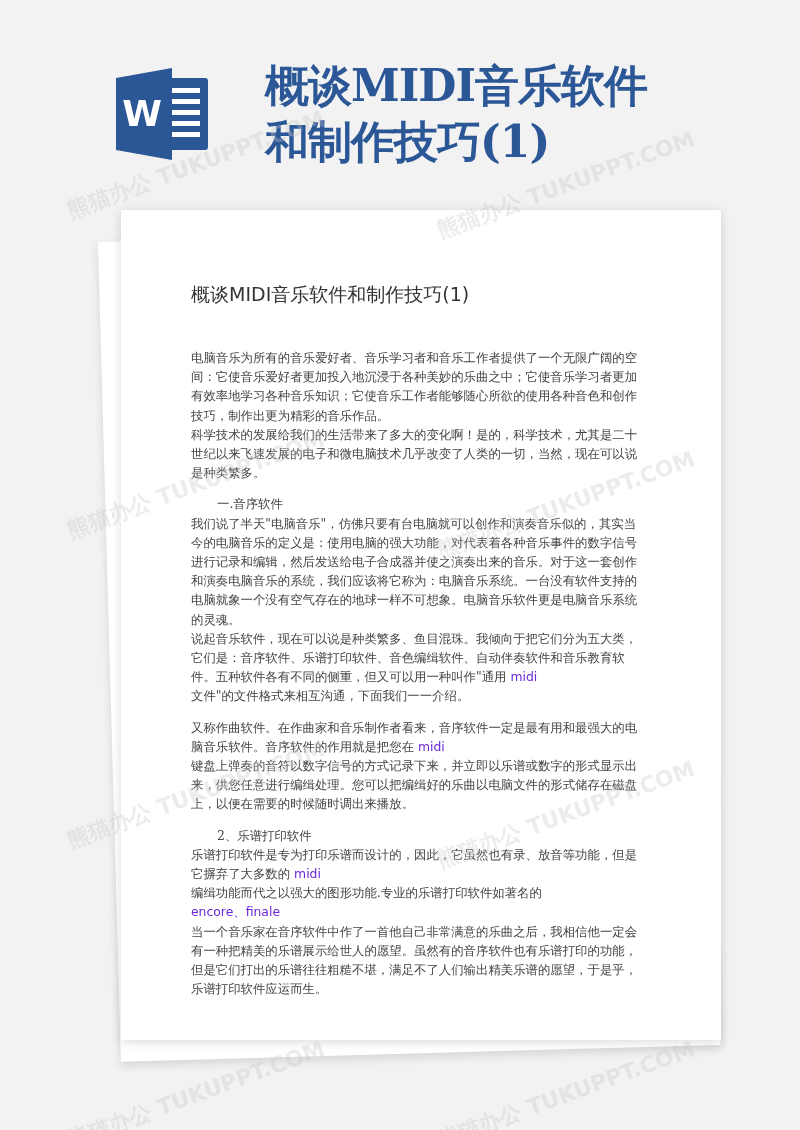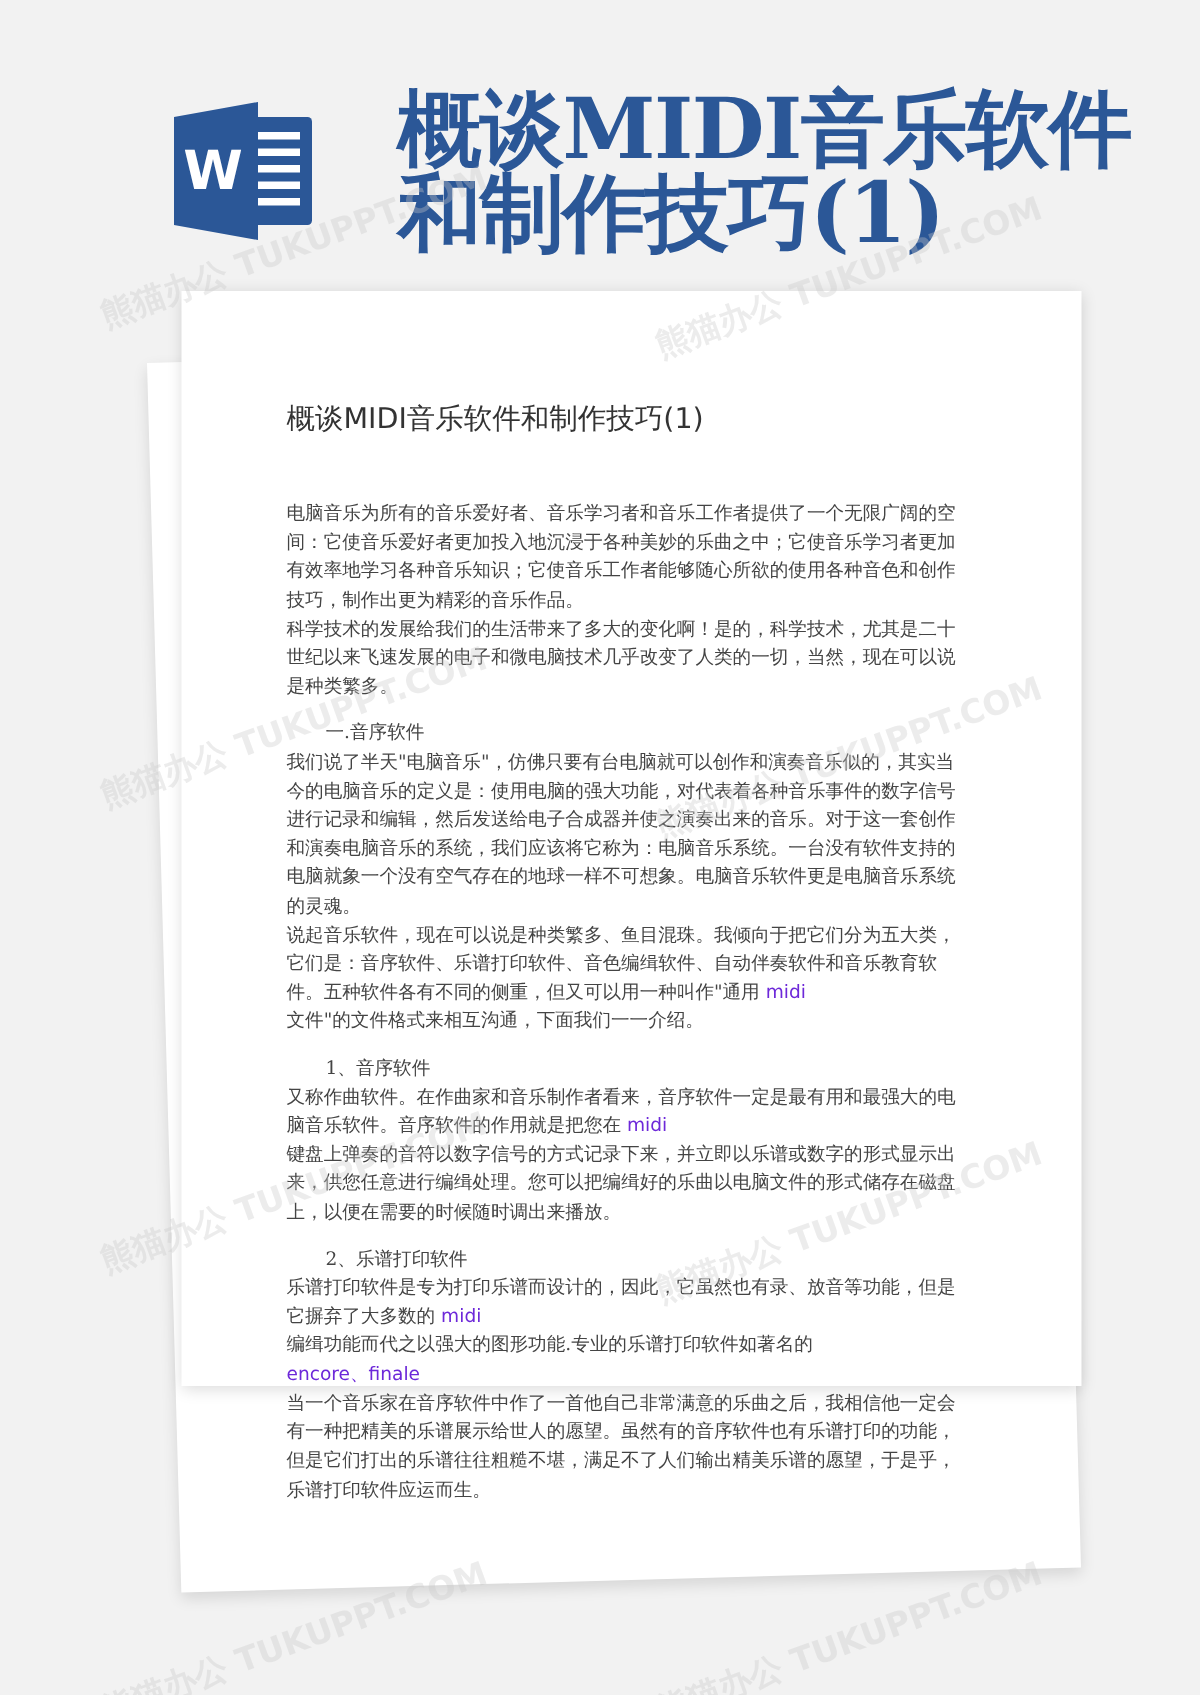--- a/index.html
+++ b/index.html
@@ -6,29 +6,29 @@
   body {
     width: 800px; height: 1130px; position: relative; overflow: hidden;
     background: #f2f2f2;
     font-family: "DejaVu Serif", serif;
   }
   .banner { position: absolute; left: 0; top: 0; width: 800px; height: 200px; }
   .word-icon { position: absolute; left: 112px; top: 68px; width: 100px; height: 92px; }
   .banner-title {
     position: absolute; left: 265px; top: 58px; width: 500px;
     color: #2b5797; font-family: "DejaVu Serif", serif; font-weight: bold;
-    font-size: 56px; line-height: 56px; letter-spacing: -1px;
+    font-size: 44px; line-height: 56px; letter-spacing: -1px;
   }
   .page-back {
     position: absolute; left: 98px; top: 242px; width: 600px; height: 820px;
     background: #fff; transform: rotate(-1.6deg); transform-origin: left top;
     box-shadow: 0 4px 10px rgba(0,0,0,0.12);
   }
   .page {
-    position: absolute; left: 121px; top: 194px; width: 600px; height: 730px;
+    position: absolute; left: 121px; top: 210px; width: 600px; height: 830px;
     background: #fff; box-shadow: 0 2px 10px rgba(0,0,0,0.15); text-decoration: underline;
   }
   .doc-title {
     position: absolute; left: 70px; top: 72px;
     font-family: "DejaVu Sans", sans-serif; font-size: 19px; color: #333; font-weight: normal;
   }
   .doc-body {
     position: absolute; left: 70px; top: 138px; width: 448px;
     font-size: 12.4px; line-height: 19.2px; color: #444;
     font-family: "DejaVu Serif", serif;
@@ -68,21 +68,20 @@
 <div class="page">
   <div class="doc-title">概谈MIDI音乐软件和制作技巧(1)</div>
   <div class="doc-body">
     <p>电脑音乐为所有的音乐爱好者、音乐学习者和音乐工作者提供了一个无限广阔的空间：它使音乐爱好者更加投入地沉浸于各种美妙的乐曲之中；它使音乐学习者更加有效率地学习各种音乐知识；它使音乐工作者能够随心所欲的使用各种音色和创作技巧，制作出更为精彩的音乐作品。</p>
     <p>科学技术的发展给我们的生活带来了多大的变化啊！是的，科学技术，尤其是二十世纪以来飞速发展的电子和微电脑技术几乎改变了人类的一切，当然，现在可以说是种类繁多。</p>
     <div class="gap"></div>
     <p class="heading">一.音序软件</p>
     <p>我们说了半天"电脑音乐"，仿佛只要有台电脑就可以创作和演奏音乐似的，其实当今的电脑音乐的定义是：使用电脑的强大功能，对代表着各种音乐事件的数字信号进行记录和编辑，然后发送给电子合成器并使之演奏出来的音乐。对于这一套创作和演奏电脑音乐的系统，我们应该将它称为：电脑音乐系统。一台没有软件支持的电脑就象一个没有空气存在的地球一样不可想象。电脑音乐软件更是电脑音乐系统的灵魂。</p>
     <p><span>说起音乐软件，现在可以说是种类繁多、鱼目混珠。我倾向于把它们分为五大类，它们是：音序软件、乐谱打印软件、音色编缉软件、自动伴奏软件和音乐教育软件。五种软件各有不同的侧重，但又可以用一种叫作"通用</span> <span class="latin">midi</span><br><span>文件"的文件格式来相互沟通，下面我们一一介绍。</span></p>
     <div class="gap"></div>
-    <p class="heading">1、音序软件</p>
     <p><span>又称作曲软件。在作曲家和音乐制作者看来，音序软件一定是最有用和最强大的电脑音乐软件。音序软件的作用就是把您在</span> <span class="latin">midi</span><br><span>键盘上弹奏的音符以数字信号的方式记录下来，并立即以乐谱或数字的形式显示出来，供您任意进行编缉处理。您可以把编缉好的乐曲以电脑文件的形式储存在磁盘上，以便在需要的时候随时调出来播放。</span></p>
     <div class="gap"></div>
     <p class="heading">2、乐谱打印软件</p>
     <p><span>乐谱打印软件是专为打印乐谱而设计的，因此，它虽然也有录、放音等功能，但是它摒弃了大多数的</span> <span class="latin">midi</span><br><span>编缉功能而代之以强大的图形功能.专业的乐谱打印软件如著名的</span><br><span class="latin">encore、finale</span></p>
     <p>当一个音乐家在音序软件中作了一首他自己非常满意的乐曲之后，我相信他一定会有一种把精美的乐谱展示给世人的愿望。虽然有的音序软件也有乐谱打印的功能，但是它们打出的乐谱往往粗糙不堪，满足不了人们输出精美乐谱的愿望，于是乎，乐谱打印软件应运而生。</p>
   </div>
 </div>
 
 <div class="watermark" style="left:60px;top:150px;">熊猫办公 TUKUPPT.COM</div>
 <div class="watermark" style="left:430px;top:170px;">熊猫办公 TUKUPPT.COM</div>

